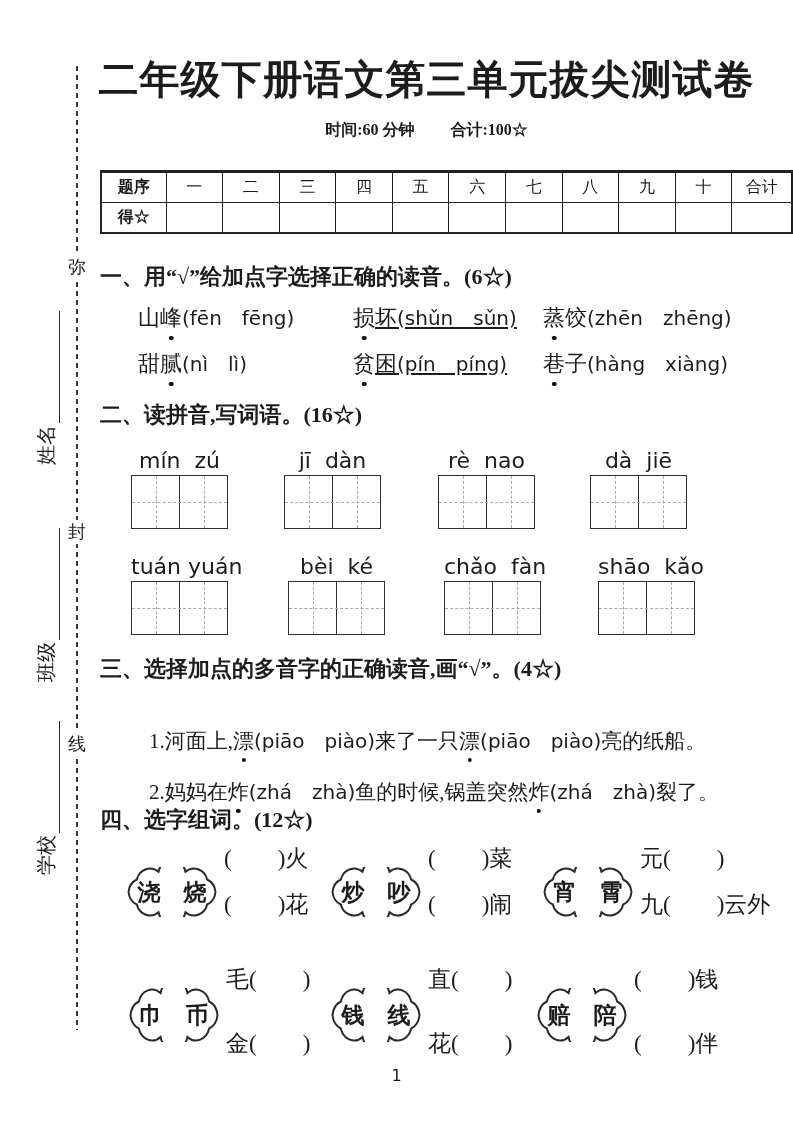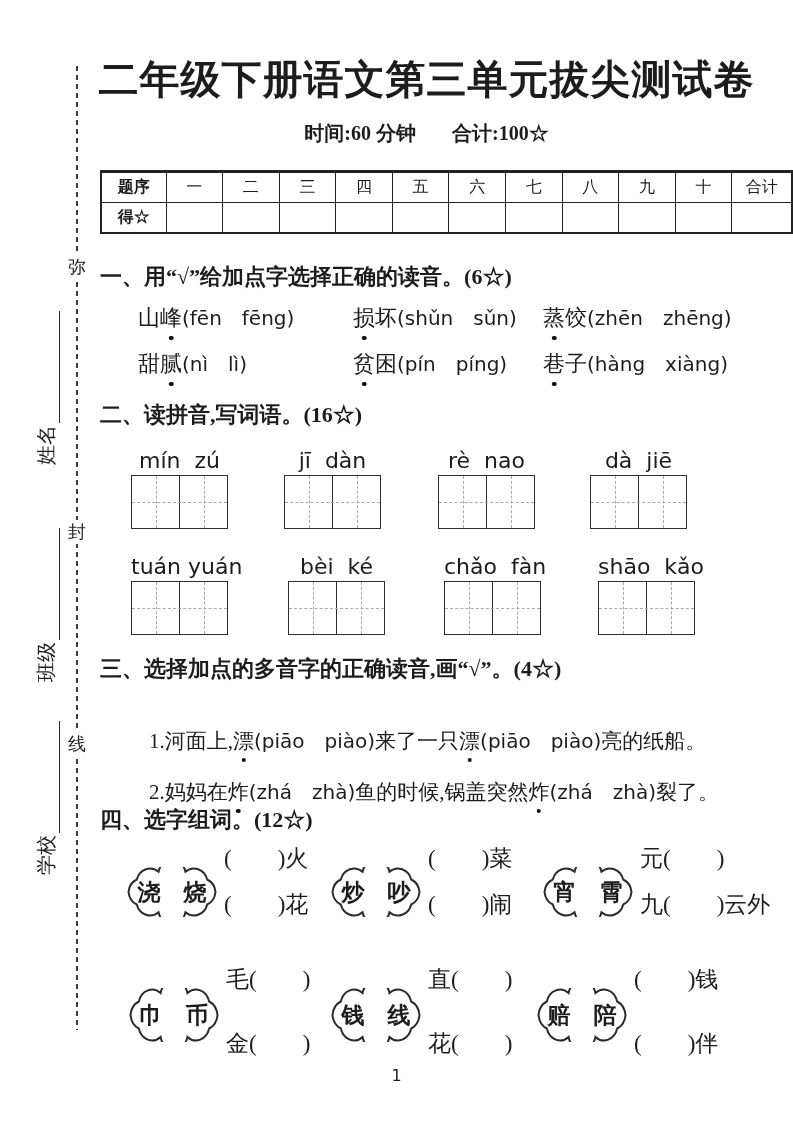--- a/index.html
+++ b/index.html
@@ -13,34 +13,34 @@
     background:repeating-linear-gradient(to bottom,#3a3a3a 0 5px,transparent 5px 9px);}
   .seal-char{position:absolute;left:64px;width:26px;text-align:center;background:#fff;
     font-size:18px;line-height:24px;}
   .vfield{position:absolute;left:-37px;width:160px;height:34px;transform:rotate(-90deg);
     display:flex;align-items:flex-end;white-space:nowrap;font-size:20px;}
   .vfield .uline{display:inline-block;width:112px;border-bottom:1.6px solid #2a2a2a;height:22px;margin-left:2px;}
   
   .title{position:absolute;left:96px;right:36px;top:52px;text-align:center;
     font-size:40px;font-weight:700;letter-spacing:1px;}
   .subtitle{position:absolute;left:96px;right:36px;top:120px;display:flex;
-    justify-content:center;gap:36px;font-size:20px;font-weight:700;}
+    justify-content:center;gap:36px;font-size:16px;font-weight:700;}
   
   .score-table{position:absolute;left:100px;top:170px;border-collapse:collapse;
     border:2px solid #222;border-top-width:3px;}
   .score-table td{border:1.2px solid #222;height:29px;text-align:center;
     font-size:16px;padding:0 2px;}
   .score-table .c0{width:60px;font-weight:700;margin-top:16px;}
   .score-table .cn{width:52px;}
   .score-table .cz{width:55px;margin-top:24px;}
   
   .h{position:absolute;left:100px;font-size:22px;font-weight:700;white-space:pre;}
   .s1row{position:absolute;left:138px;display:flex;font-size:22px;}
   .s1row .w{display:inline-block;white-space:pre;}
-  .s1row .wa{width:215px;} .s1row .wb{width:190px;}
+  .s1row .wa{width:215px;} .s1row .wb{width:190px;text-decoration:underline;}
   .py{font-family:"DejaVu Sans","Liberation Sans",sans-serif;font-size:20px;white-space:pre;}
   .du{position:relative;display:inline-block;}
   .du::after{content:"";position:absolute;left:50%;bottom:-7px;width:4.5px;height:4.5px;
     border-radius:50%;background:#111;transform:translateX(-50%);}
   
   .unit{position:absolute;width:97px;}
   .unit .pinyin{text-align:center;font-family:"DejaVu Sans","Liberation Sans",sans-serif;
     font-size:22px;white-space:pre;height:26px;line-height:26px;}
   .tian{position:relative;display:flex;height:52px;border:1.6px solid #2e2e2e;margin-top:1px;}
   .tian .cell{flex:1;position:relative;}

